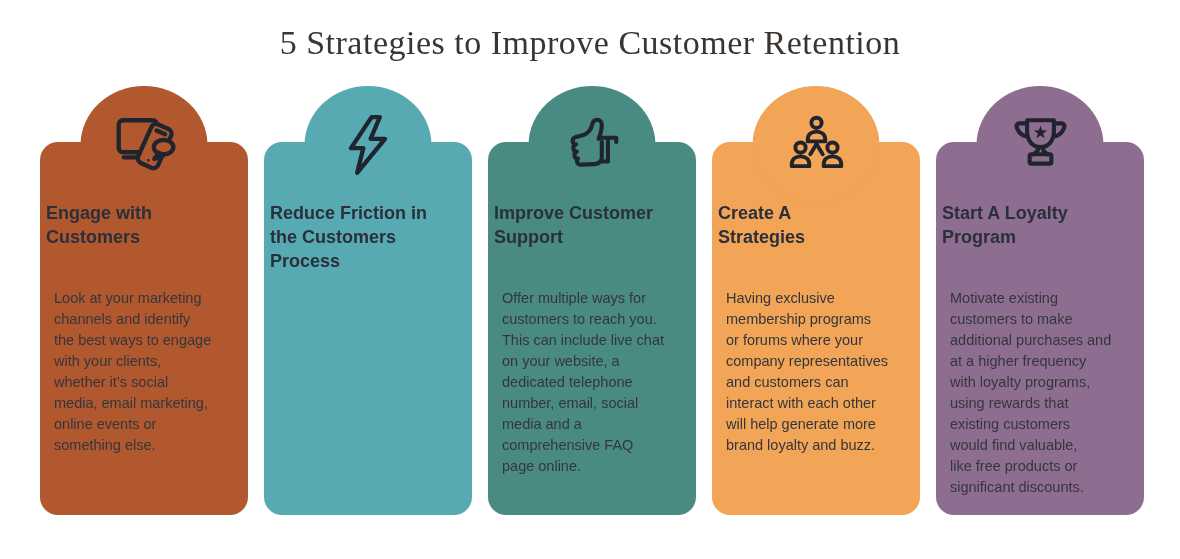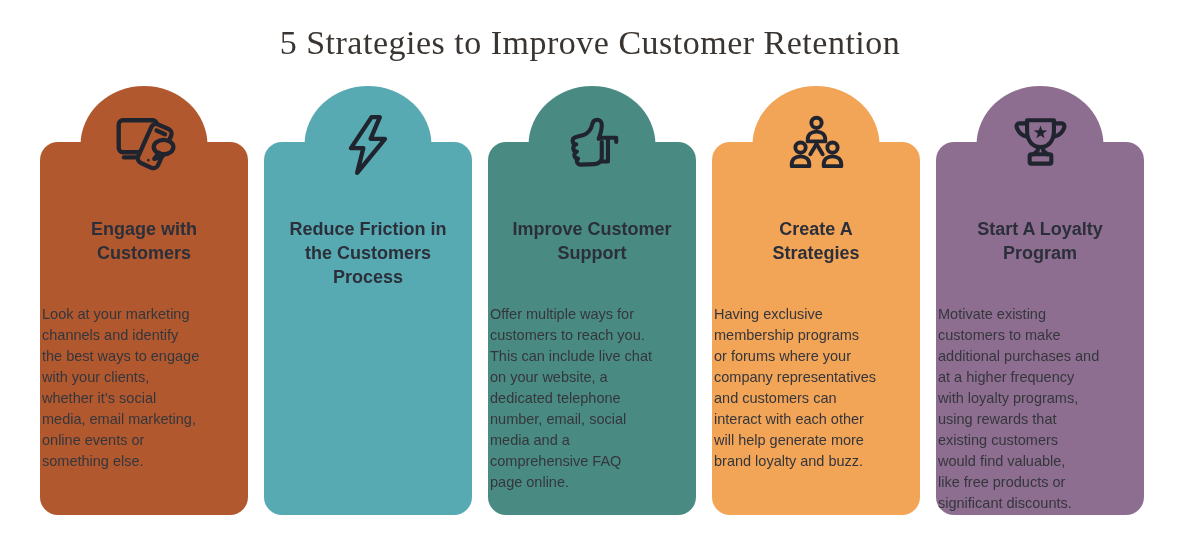--- a/index.html
+++ b/index.html
@@ -49,32 +49,31 @@
     display: flex;
     align-items: center;
     justify-content: center;
   }
   .icon {
     width: 66px; height: 66px;
     color: var(--icon, #20242e);
   }
   .icon * { vector-effect: none; }
   .heading {
-    margin: 76px 6px 0;
+    margin: 60px 6px 0;
     height: 84px;
-    text-align: center;
     font-size: 18px;
     font-weight: bold;
     line-height: 1.33;
     color: var(--heading, #2b2f3a);
     white-space: pre-line;
   }
   .body {
     margin: 2px 0 0;
-    padding: 0 2px;
+    padding: 0 14px;
     font-size: 14.5px;
     line-height: 21px;
     color: var(--body, #35363c);
     white-space: pre-line;
   }
 </style>
 </head>
 <body>
 
 <div class="stage" style="--bg: #FFFFFF; --title: #3A3531; --heading: #2B2F3A; --body: #35363C; --icon: #20242E;">

